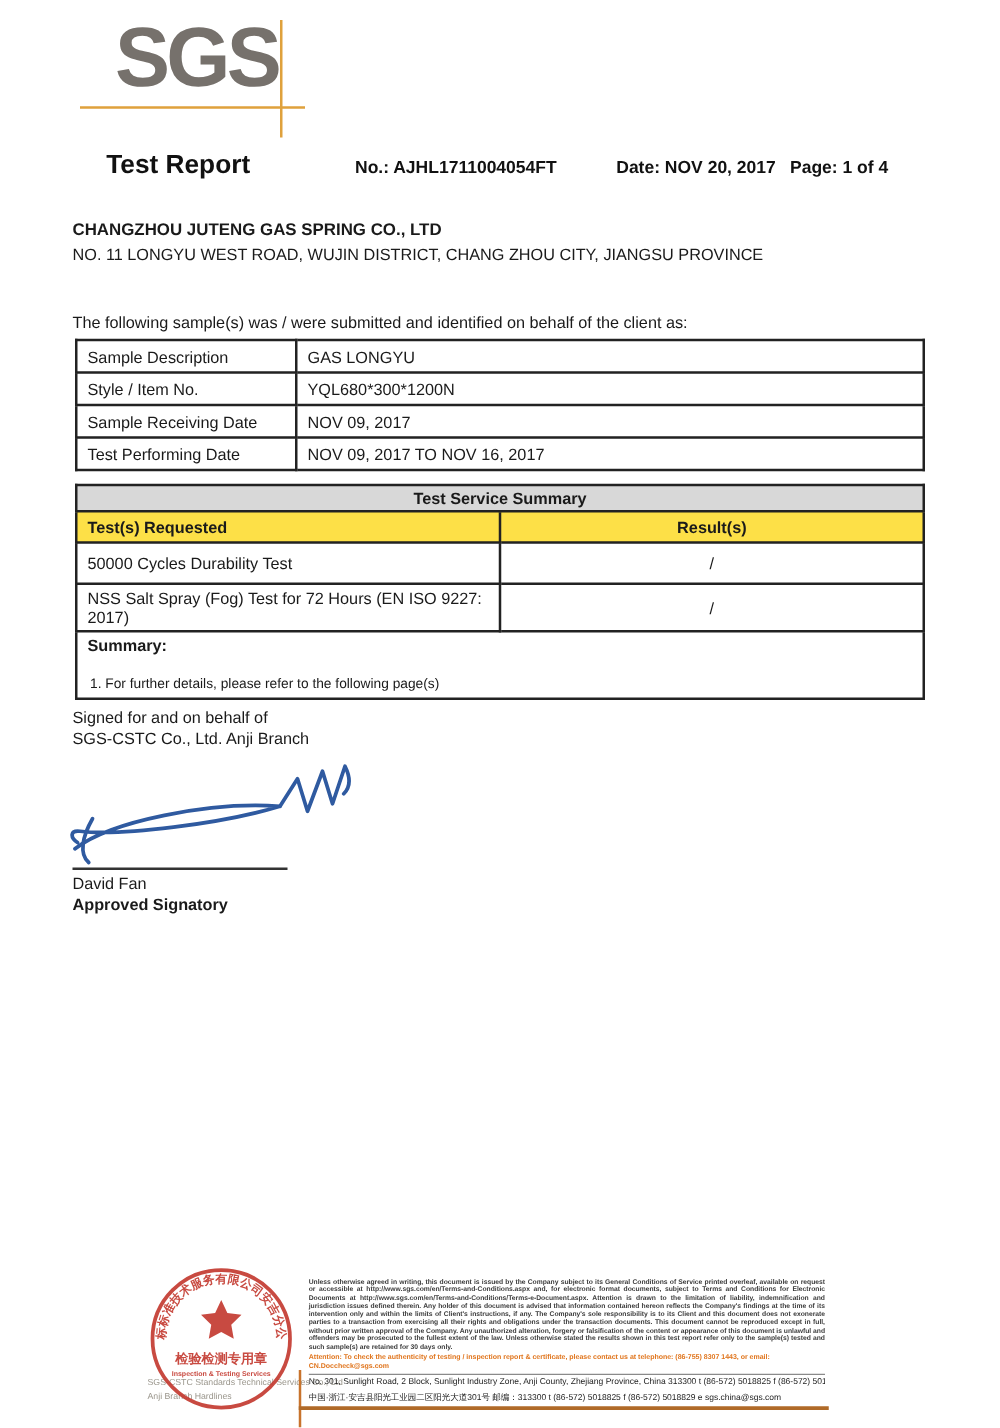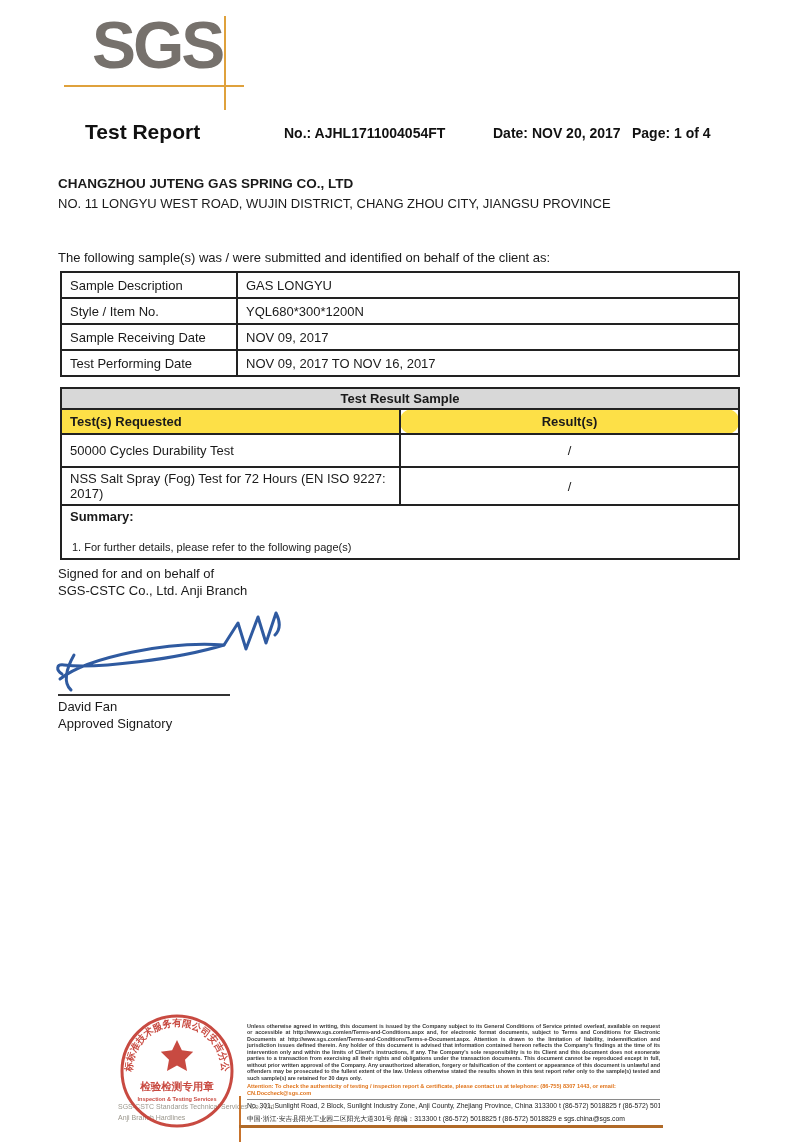--- a/index.html
+++ b/index.html
@@ -35,33 +35,33 @@
   
   table { border-collapse:collapse; width:680px; table-layout:fixed; }
   td { border:2px solid #222; font-size:13px; padding:3px 8px; vertical-align:middle; }
   .sample-table { left:60px; top:271px; }
   .sample-table td { height:26px; }
   .sample-table .lbl { width:176px; }
 
   .result-table { left:60px; top:387px; }
   .result-table .title-cell { text-align:center; font-weight:bold; background:#d8d8d8; height:21px; padding:1px 8px; }
   .result-table .hdr-cell   { font-weight:bold; background:#fde047; height:25px; }
-  .result-table .res-col    { width:98px; text-align:center;border-radius:12px; }
+  .result-table .res-col    { width:98px; text-align:center; }
   .result-table .data-row td{ height:33px; }
   .result-table .summary-cell { height:38px; padding:3px 8px 5px 8px; }
   .summary-lbl { font-weight:bold; display:block; font-size:13px; }
   .summary-itm { display:block; font-size:11px; padding-left:2px; margin-top:17px; }
 
   
   .signed1 { left:58px; top:566px; font-size:13px; }
   .signed2 { left:58px; top:583px; font-size:13px; }
   .sig-svg { left:48px; top:597px; }
   .sig-line { left:58px; top:694px; width:172px; height:1.5px; background:#333; }
   .signatory-name { left:58px; top:699px; font-size:13px; }
-  .signatory-role { left:58px; top:716px; font-size:13px; }
+  .signatory-role { left:58px; top:716px; font-size:13px;font-weight:bold; }
 
   
   .stamp-caption { left:118px; top:1101px; font-size:7px; color:#9b978d; line-height:1.6; }
   .stamp-svg { left:116px; top:1010px; }
 
   .footer-right { left:247px; top:1023px; width:413px; }
   .disclaimer {
     font-size:5.4px; line-height:1.2; color:#3a3a3a; text-align:justify;
     font-weight:bold; letter-spacing:0;
   }
@@ -105,21 +105,21 @@
   <tr>
     <td class="lbl">Test Performing Date</td>
     <td>NOV 09, 2017 TO NOV 16, 2017</td>
   </tr>
 </tbody>
   </table>
 
 <table class="abs result-table">
   <tbody>
       <tr>
-    <td class="title-cell" colspan="2">Test Result Sample</td>
+    <td class="title-cell" colspan="2">Test Service Summary</td>
   </tr>
   <tr>
     <td class="hdr-cell">Test(s) Requested</td>
     <td class="hdr-cell res-col">Result(s)</td>
   </tr>
   <tr class="data-row">
     <td>50000 Cycles Durability Test</td>
     <td class="res-col">/</td>
   </tr>
   <tr class="data-row">

